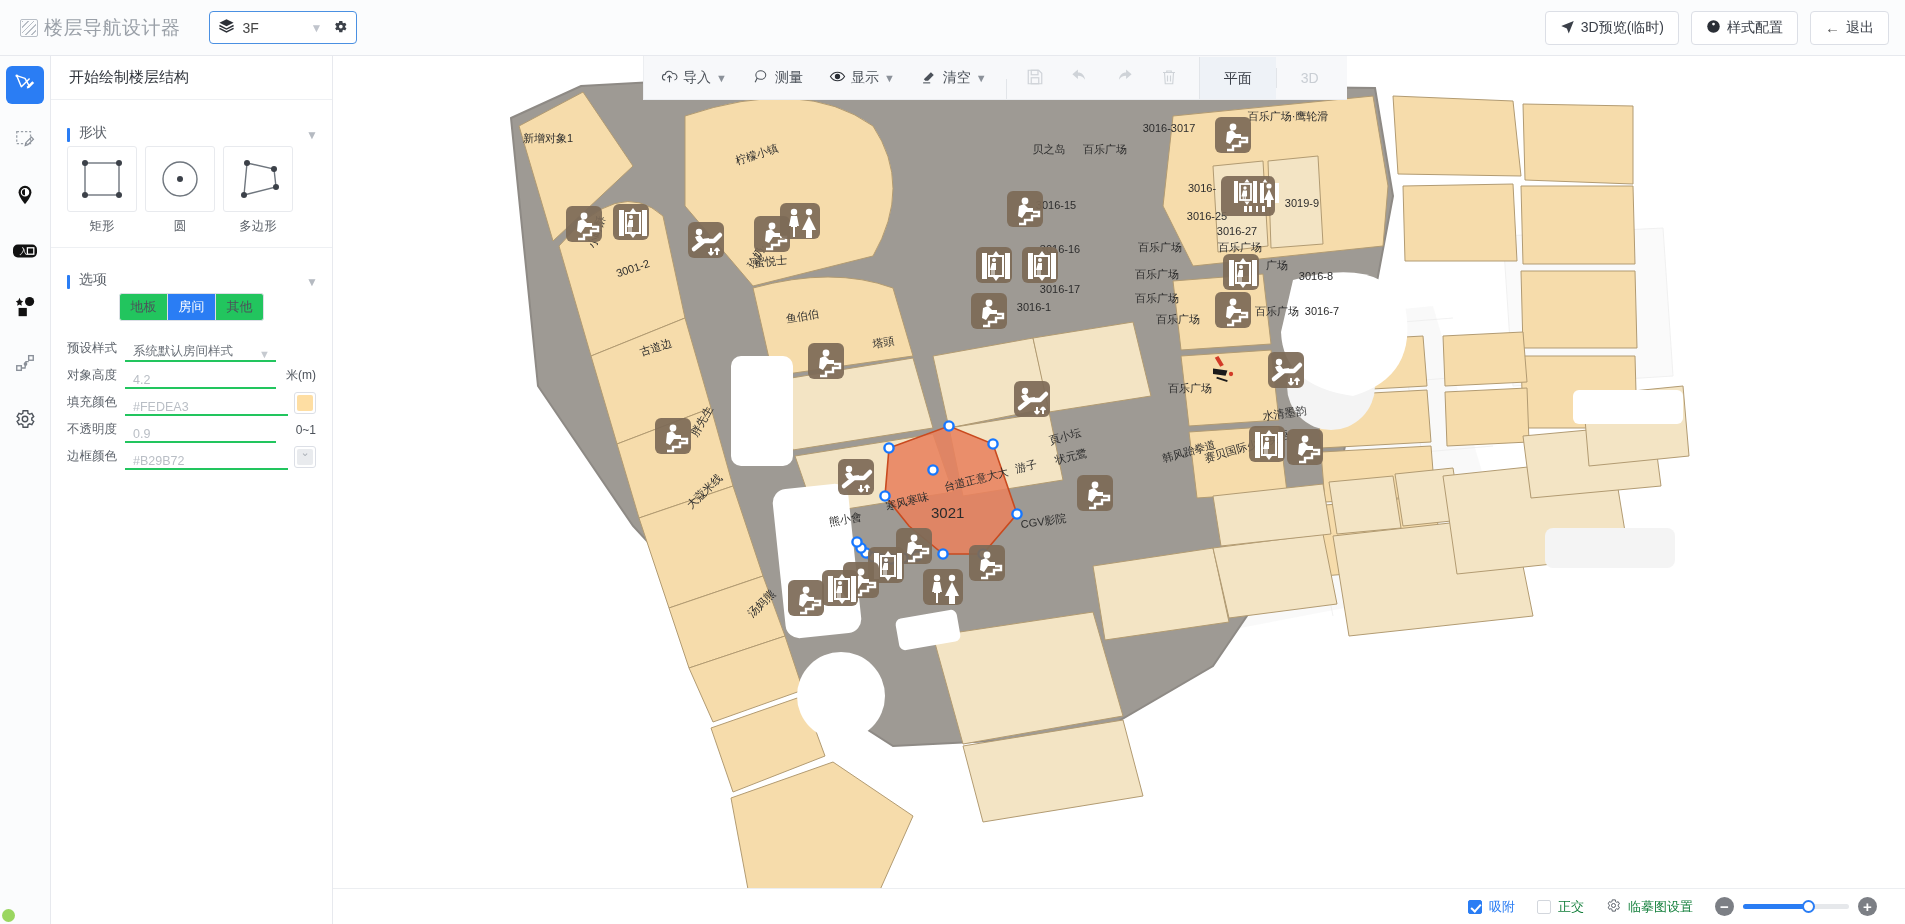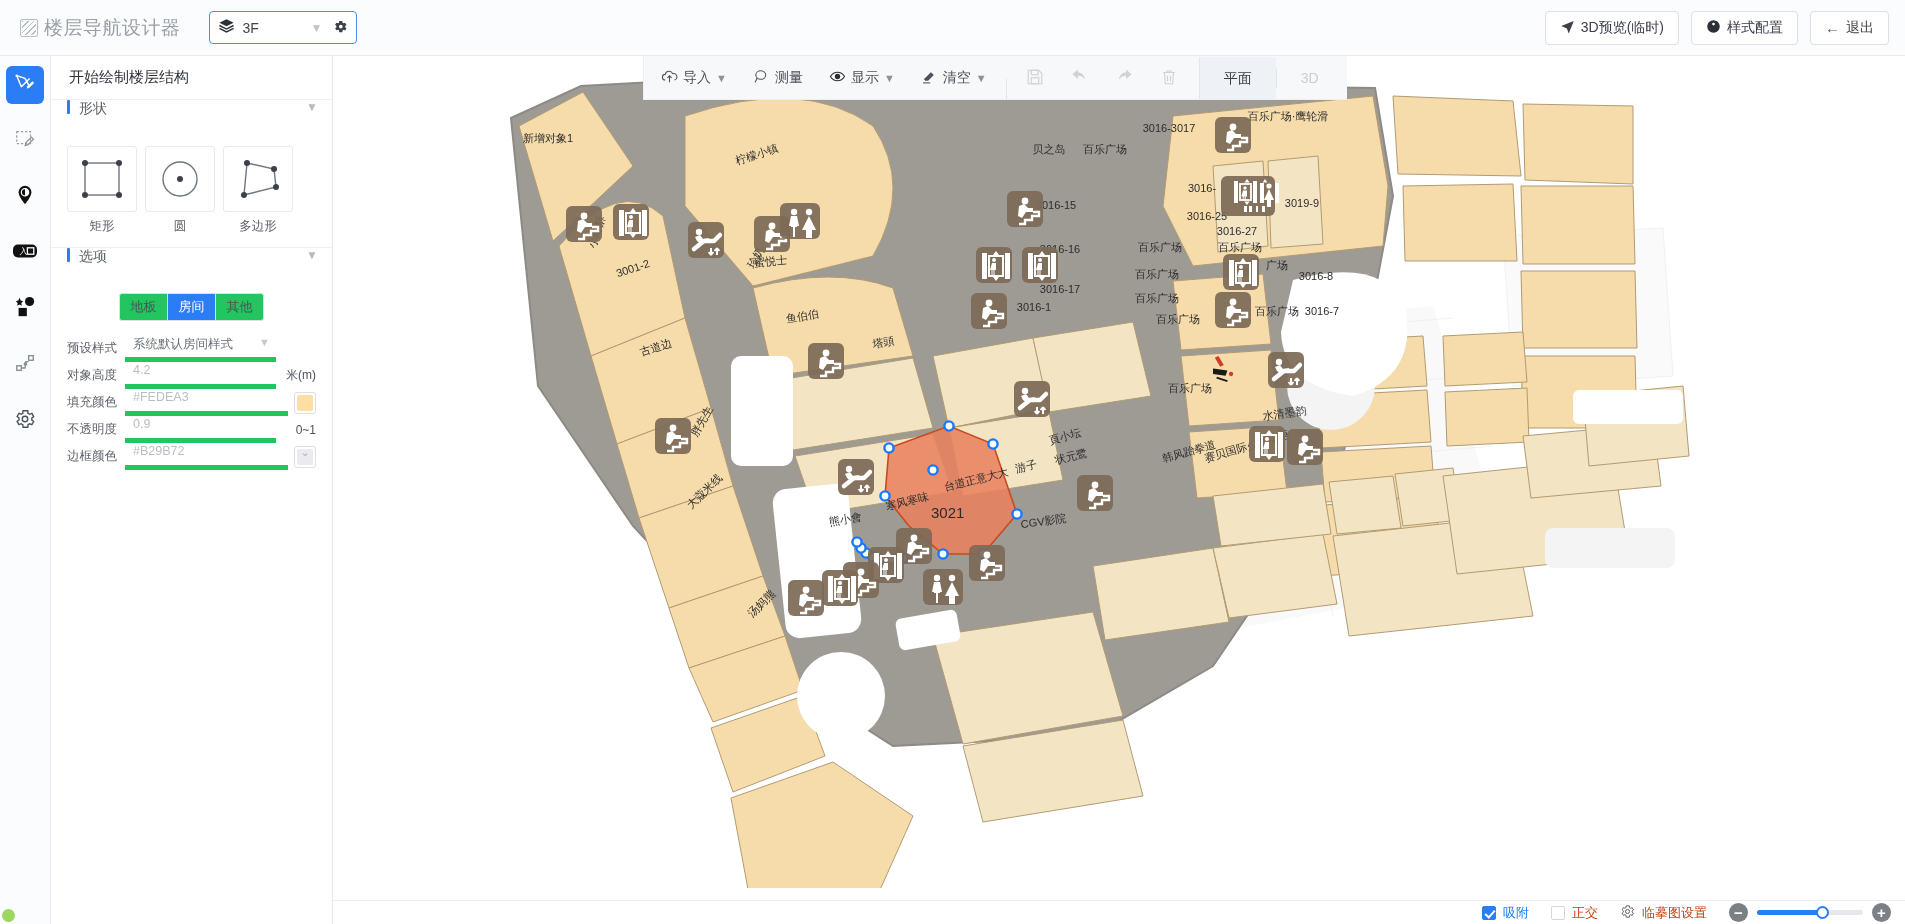--- a/index.html
+++ b/index.html
@@ -79,21 +79,21 @@
   #panel {
     position: absolute; left: 51px; top: 56px; width: 282px; height: 868px;
     background: #ffffff; border-right: 1px solid #e7e9ee;
     z-index: 35; overflow: hidden;
   }
   #panel-head {
     height: 44px; display: flex; align-items: center; padding: 0 0 0 18px;
     font-size: 15px; color: #2f343b; border-bottom: 1px solid #eef0f3;
   }
   .sect-head {
-    height: 42px; display: flex; align-items: flex-start; padding: 0 14px 0 16px;
+    height: 42px; display: flex; align-items: flex-end; padding: 0 14px 0 16px;
     font-size: 14px; color: #5d636b;
   }
   .sect-head .bar {
     width: 3px; height: 14px; background: #2a7df4; border-radius: 1px; margin-right: 9px;
   }
   .sect-head .chev { margin-left: auto; color: #b5bac1; font-size: 12px; }
 
   .shapes { display: flex; gap: 8px; padding: 4px 16px 12px 16px; }
   .shape-cell { width: 70px; text-align: center; cursor: pointer; }
   .shape-box {
@@ -110,22 +110,22 @@
   .seg div {
     flex: 1; text-align: center; font-size: 13px; line-height: 26px; color: #4c525a;
     cursor: pointer; border-right: 1px solid #dcdfe6;
   }
   .seg div:last-child { border-right: none; }
   .seg div.on { background: #2a7df4; color: #fff; }
 
   .frow { display: flex; align-items: center; height: 27px; margin-bottom: 0px; }
   .flabel { width: 58px; font-size: 12.5px; color: #5d636b; flex: none; }
   .fctrl {
-    flex: 1; border-bottom: 5px solid #22c55e; height: 26px;
-    display: flex; align-items: flex-start; padding-left: 8px; position: relative;
+    flex: 1; border-bottom: 2px solid #22c55e; height: 26px;
+    display: flex; align-items: flex-end; padding-left: 8px; position: relative;
   }
   .fctrl .ph { font-size: 12.5px; color: #b9bec5; }
   .fctrl .chev { position: absolute; right: 6px; color: #c6cad0; font-size: 11px; }
   .funit { width: 40px; text-align: right; font-size: 12px; color: #4c525a; flex: none; }
   .swatch {
     width: 22px; height: 22px; border: 1px solid #dcdfe6; border-radius: 3px;
     margin-left: 6px; position: relative; flex: none; cursor: pointer;
   }
   .swatch i { position: absolute; left: 2px; top: 2px; right: 2px; bottom: 2px; border-radius: 2px; display:block;}
   .swatch.greyed i { background: #e9ebee; }
@@ -159,26 +159,26 @@
   .mtab.off { color: #c9ced4; }
   .mtab.sel { background: #eef2f7; }
 
   
   #map { position: absolute; left: 0; top: 0; width: 100%; height: 100%; }
 
   .mlabel { font-size: 11px; fill: #2d2d2d; font-family: "Liberation Sans","DejaVu Sans",sans-serif; }
 
   
   #statusbar {
-    position: absolute; left: 333px; bottom: 0; right: 0; height: 24px;
+    position: absolute; left: 333px; bottom: 0; right: 0; height: 36px;
     background: #fff; border-top: 1px solid #eceef1;
     display: flex; align-items: center; justify-content: flex-end;
-    gap: 22px; padding-right: 14px; z-index: 30;
-  }
-  .sb-item { display: flex; align-items: center; gap: 7px; font-size: 13px; color: #c2410c; cursor: pointer; }
+    gap: 22px; padding-right: 28px; z-index: 30;
+  }
+  .sb-item { display: flex; align-items: center; gap: 7px; font-size: 13px; color: #15803d; cursor: pointer; }
   .cb {
     width: 14px; height: 14px; border: 1px solid #d3d7dd; border-radius: 2px; background: #fff;
     display: inline-block; position: relative;
   }
   .cb.on { background: #2a7df4; border-color: #2a7df4; }
   .cb.on:after {
     content: ""; position: absolute; left: 4px; top: 1px; width: 4px; height: 8px;
     border: solid #fff; border-width: 0 2px 2px 0; transform: rotate(42deg);
   }
   .sb-item.on-label { color: #2a7df4; }

